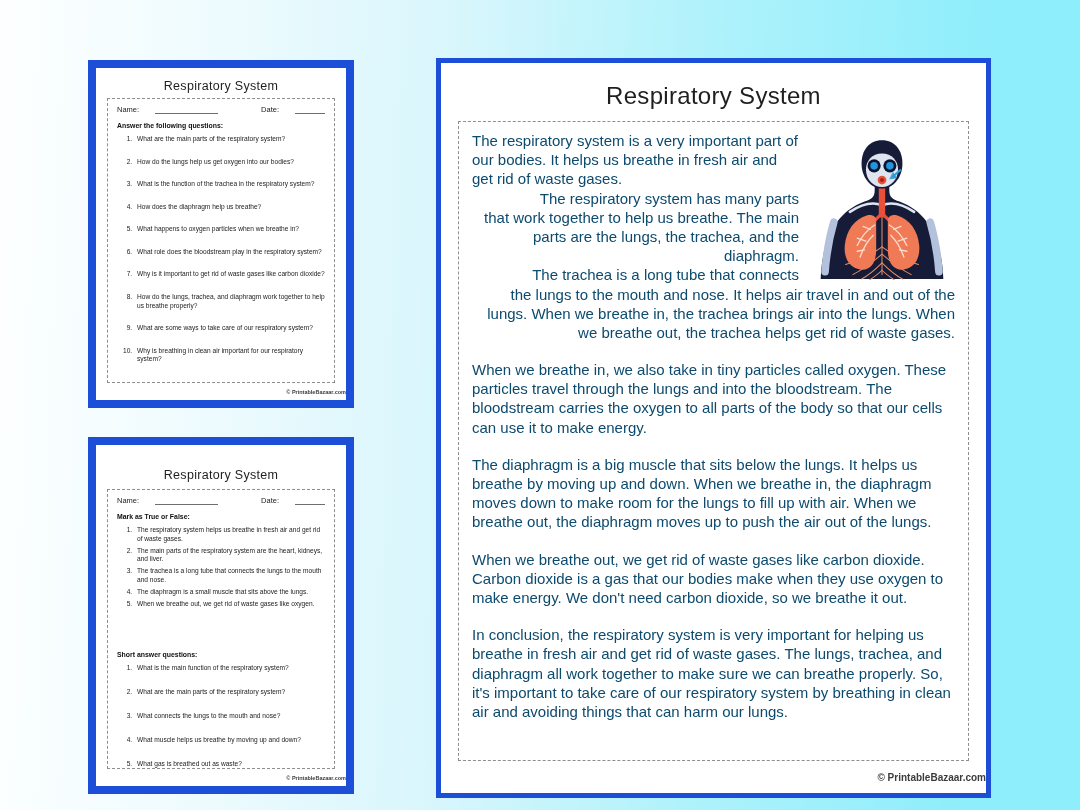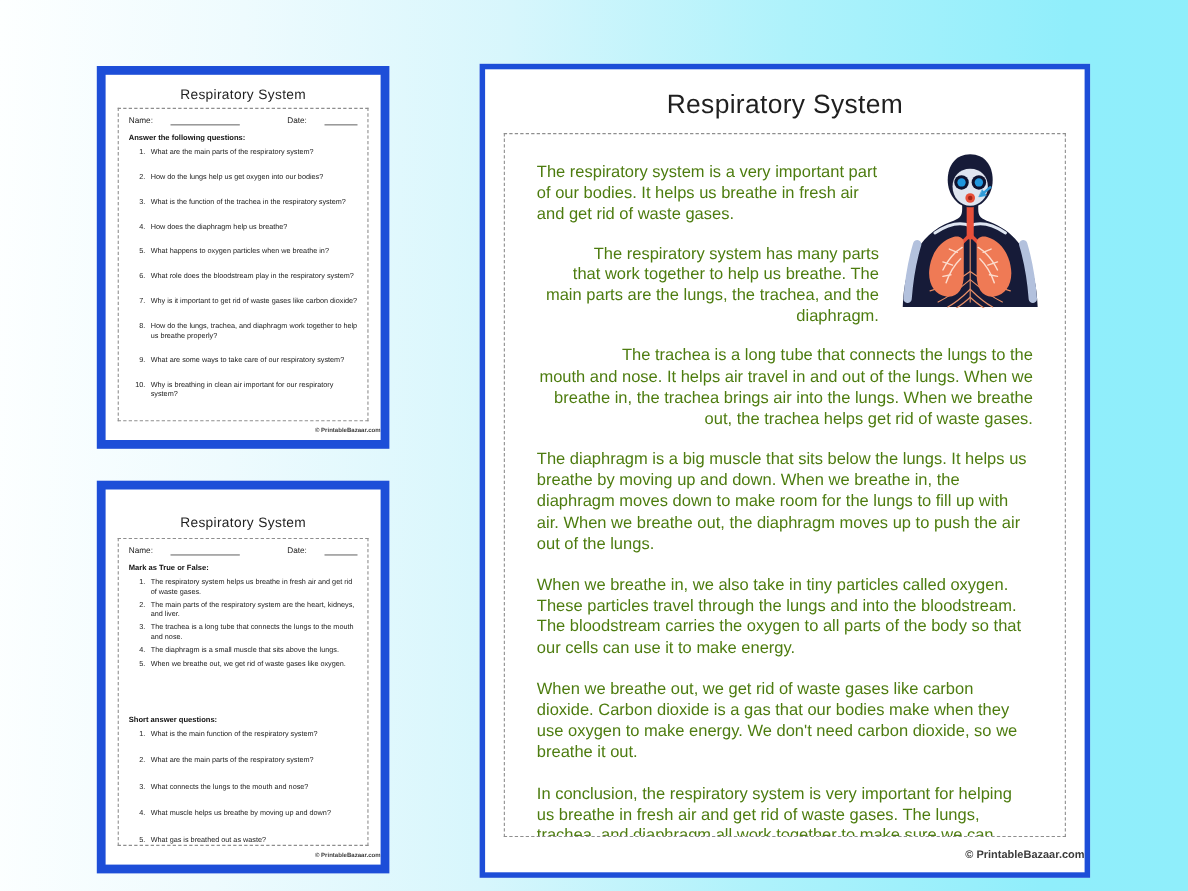--- a/index.html
+++ b/index.html
@@ -40,21 +40,21 @@
   ol.q-list{margin:0;padding-left:17px;color:#222;}
   .q-list li{padding-left:3px;line-height:1.3;}
   .q-gap li{margin-bottom:14px;}
   .q-tight li{margin-bottom:3.5px;}
   .q-gap2 li{margin-bottom:15.5px;}
 
   .page-footer{text-align:right;color:#3c3c3c;font-weight:bold;}
   .pf-sm{font-size:5.5px;padding:3px 0 5px;}
   .pf-lg{font-size:10px;padding:6px 0 10px;}
 
-  .dash-rd p{margin:16px;font-size:15px;line-height:1.28;color:#4d7c0f;}
+  .dash-rd p{margin:0;font-size:15px;line-height:1.28;color:#0c4a6e;}
   .dash-rd p.indent{text-indent:44px;text-align:right;}
   .dash-rd p.spaced{margin-top:18px;}
 
   .figure{float:right;width:146px;height:148px;margin:1px 0 4px 10px;}
 </style>
 </head>
 <body>
 
 <div class="page" id="page-questions">
   <div class="sheet-title t-sm">Respiratory System</div>
@@ -168,19 +168,19 @@
       <circle cx="50" cy="32.2" r="1.4" fill="#a32417"></circle>
 
       <g stroke="#2f9bd9" stroke-width="1.5" fill="#2f9bd9" stroke-linecap="round">
         <path d="M62.5,25.5 L57.5,29.8" fill="none"></path>
         <path d="M55.6,31.4 L60,30.7 L57.6,27.2 Z" stroke-width="0.5"></path>
       </g>
     </svg>
   <p>The respiratory system is a very important part of our bodies. It helps us breathe in fresh air and get rid of waste gases.</p>
       <p class="indent">The respiratory system has many parts that work together to help us breathe. The main parts are the lungs, the trachea, and the diaphragm.</p>
       <p class="indent">The trachea is a long tube that connects the lungs to the mouth and nose. It helps air travel in and out of the lungs. When we breathe in, the trachea brings air into the lungs. When we breathe out, the trachea helps get rid of waste gases.</p>
+      <p class="spaced">When we breathe in, we also take in tiny particles called oxygen. These particles travel through the lungs and into the bloodstream. The bloodstream carries the oxygen to all parts of the body so that our cells can use it to make energy.</p>
       <p class="spaced">The diaphragm is a big muscle that sits below the lungs. It helps us breathe by moving up and down. When we breathe in, the diaphragm moves down to make room for the lungs to fill up with air. When we breathe out, the diaphragm moves up to push the air out of the lungs.</p>
-      <p class="spaced">When we breathe in, we also take in tiny particles called oxygen. These particles travel through the lungs and into the bloodstream. The bloodstream carries the oxygen to all parts of the body so that our cells can use it to make energy.</p>
       <p class="spaced">When we breathe out, we get rid of waste gases like carbon dioxide. Carbon dioxide is a gas that our bodies make when they use oxygen to make energy. We don't need carbon dioxide, so we breathe it out.</p>
       <p class="spaced">In conclusion, the respiratory system is very important for helping us breathe in fresh air and get rid of waste gases. The lungs, trachea, and diaphragm all work together to make sure we can breathe properly. So, it's important to take care of our respiratory system by breathing in clean air and avoiding things that can harm our lungs.</p>
     </div>
   <div class="page-footer pf-lg">© PrintableBazaar.com</div>
 </div>
 
 </body></html>

